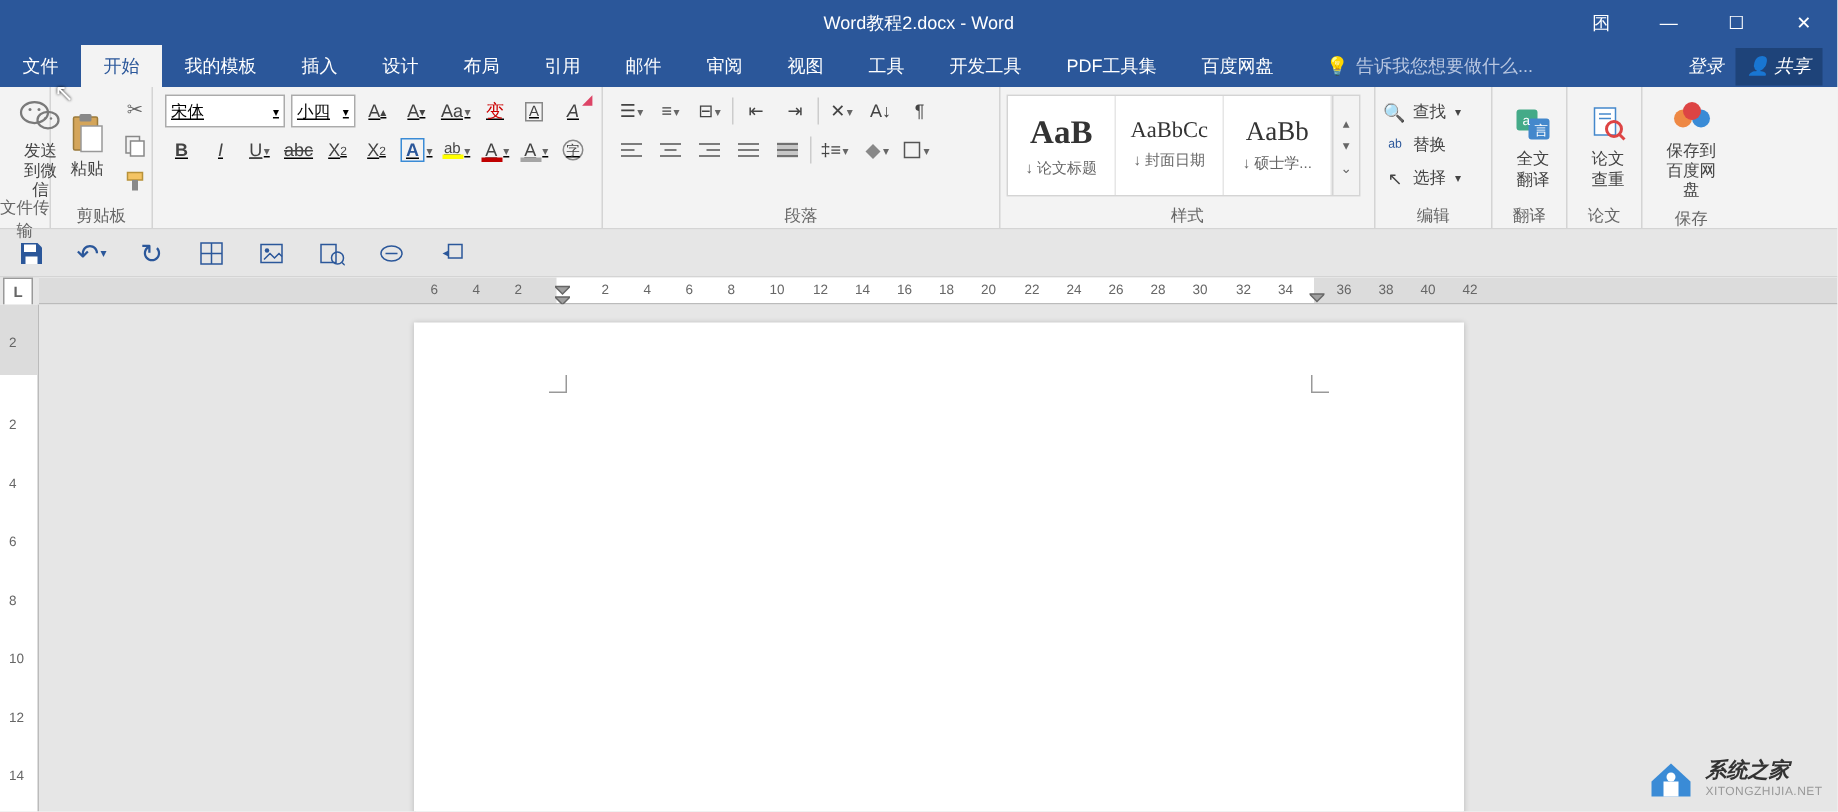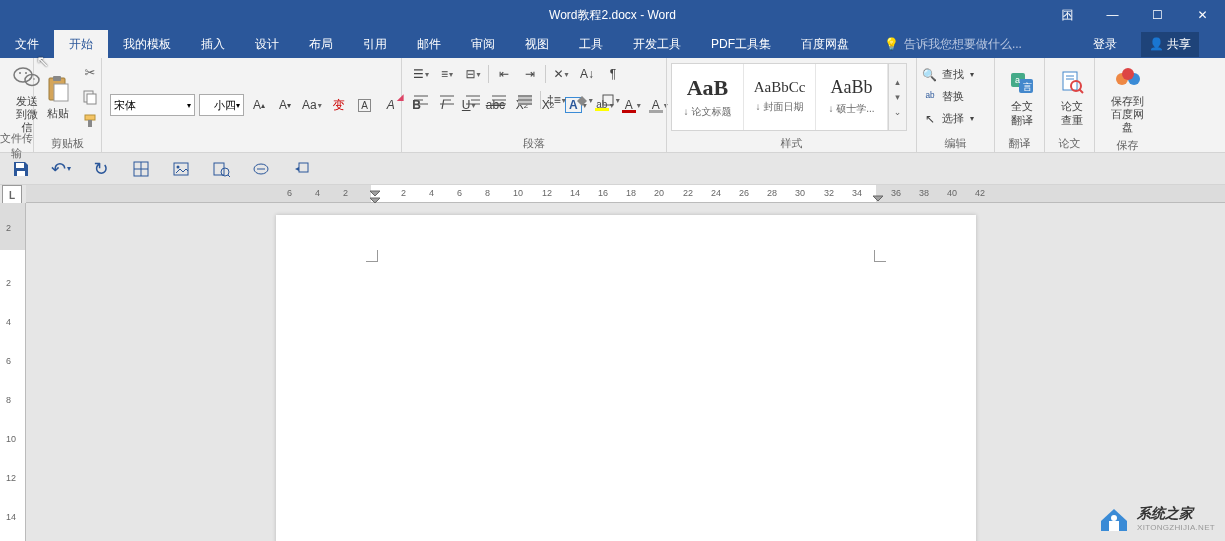--- a/index.html
+++ b/index.html
@@ -5,37 +5,37 @@
 * { margin:0; padding:0; box-sizing:border-box; font-family:"Microsoft YaHei","Segoe UI",sans-serif; user-select:none; }
 body { width:1225px; height:541px; background:#e6e6e6; overflow:hidden; position:relative; }
 .title-bar { height:30px; background:#2b579a; color:#fff; display:flex; align-items:center; position:relative; }
 .title-text { position:absolute; left:50%; transform:translateX(-50%); font-size:12px; }
 .win-ctrls { position:absolute; right:0; display:flex; }
 .win-btn { width:45px; height:30px; display:flex; align-items:center; justify-content:center; font-size:12px; cursor:pointer; }
 .menu-bar { height:28px; background:#2b579a; display:flex; align-items:stretch; color:#fff; font-size:12px; position:relative; }
 .menu-item { padding:0 15px; display:flex; align-items:center; cursor:pointer; }
 .menu-item.active { background:#f3f3f3; color:#2b579a; }
 .tell-me { display:flex; align-items:center; color:#b8c6e0; margin-left:20px; font-size:12px; gap:5px; }
-.menu-right { position:absolute; right:0; display:flex; align-items:center; height:100%; gap:24px; padding-right:26px; }
+.menu-right { position:absolute; right:0; display:flex; align-items:center; height:100%; gap:8px; padding-right:10px;font-style:italic; }
 .login-txt { font-size:12px; cursor:pointer; }
 .share-btn { background:#1e4379; padding:4px 8px; font-size:12px; display:flex; align-items:center; gap:3px; }
 .ribbon { height:95px; background:#f3f3f3; border-bottom:1px solid #d4d4d4; display:flex; }
 .group { border-right:1px solid #d4d4d4; display:flex; flex-direction:column; position:relative; }
 .group-content { flex:1; display:flex; align-items:center; padding:3px 5px; }
 .group-label { height:17px; font-size:11px; color:#666; text-align:center; display:flex; align-items:center; justify-content:center; position:relative; }
 .vert-btn { display:flex; flex-direction:column; align-items:center; justify-content:center; padding:0 6px; height:100%; cursor:pointer; }
 .vert-btn .icon-lg { width:32px; height:32px; display:flex; align-items:center; justify-content:center; font-size:22px; }
 .vert-btn .lbl { font-size:11px; color:#444; margin-top:2px; line-height:1.2; text-align:center; }
 .clipboard-main { display:flex; flex-direction:column; align-items:flex-start; }
 .clipboard-side { display:flex; flex-direction:column; gap:4px; margin-left:3px; justify-content:center; }
 .side-ico { width:20px; height:20px; display:flex; align-items:center; justify-content:center; font-size:13px; cursor:pointer; color:#666; }
-.font-group-content { display:flex; flex-direction:row; gap:4px; padding:5px 8px; flex:1; }
+.font-group-content { display:flex; flex-direction:column; gap:4px; padding:5px 8px; flex:1;text-decoration:underline; }
 .row { display:flex; align-items:center; gap:4px; }
 .font-select { width:85px; height:22px; border:1px solid #ababab; background:#fff; font-size:11px; padding:0 3px; display:flex; align-items:center; justify-content:space-between; }
-.size-select { width:45px; height:22px; border:1px solid #ababab; background:#fff; font-size:11px; padding:0 3px; display:flex; align-items:center; justify-content:flex-end; }
+.size-select { width:45px; height:22px; border:1px solid #ababab; background:#fff; font-size:11px; padding:0 3px; display:flex; align-items:center; justify-content:space-between; }
 .sm-btn { min-width:22px; height:22px; display:flex; align-items:center; justify-content:center; font-size:12px; cursor:pointer; color:#444; padding:0 2px; }
 .sm-btn.dd::after { content:"▾"; font-size:8px; margin-left:1px; color:#666; }
 .char-a { border:1px solid #3a8bd6; padding:0 3px; color:#2b579a; font-weight:bold; }
 .highlight-bar { width:14px; height:3px; background:#ffff00; display:block; margin-top:-2px; }
 .color-bar { width:14px; height:3px; background:#c00000; display:block; margin-top:-2px; }
 .shade-bar { width:14px; height:3px; background:#a5a5a5; display:block; margin-top:-2px; }
 .para-group-content { display:flex; flex-direction:column; gap:4px; padding:5px 8px; flex:1; }
 .style-gallery { display:flex; border:1px solid #d4d4d4; height:68px; background:#fff; }
 .style-item { width:72px; border-right:1px solid #e6e6e6; display:flex; flex-direction:column; align-items:center; justify-content:center; cursor:pointer; }
 .style-prev { font-size:15px; color:#333; font-family:"Times New Roman",serif; }

